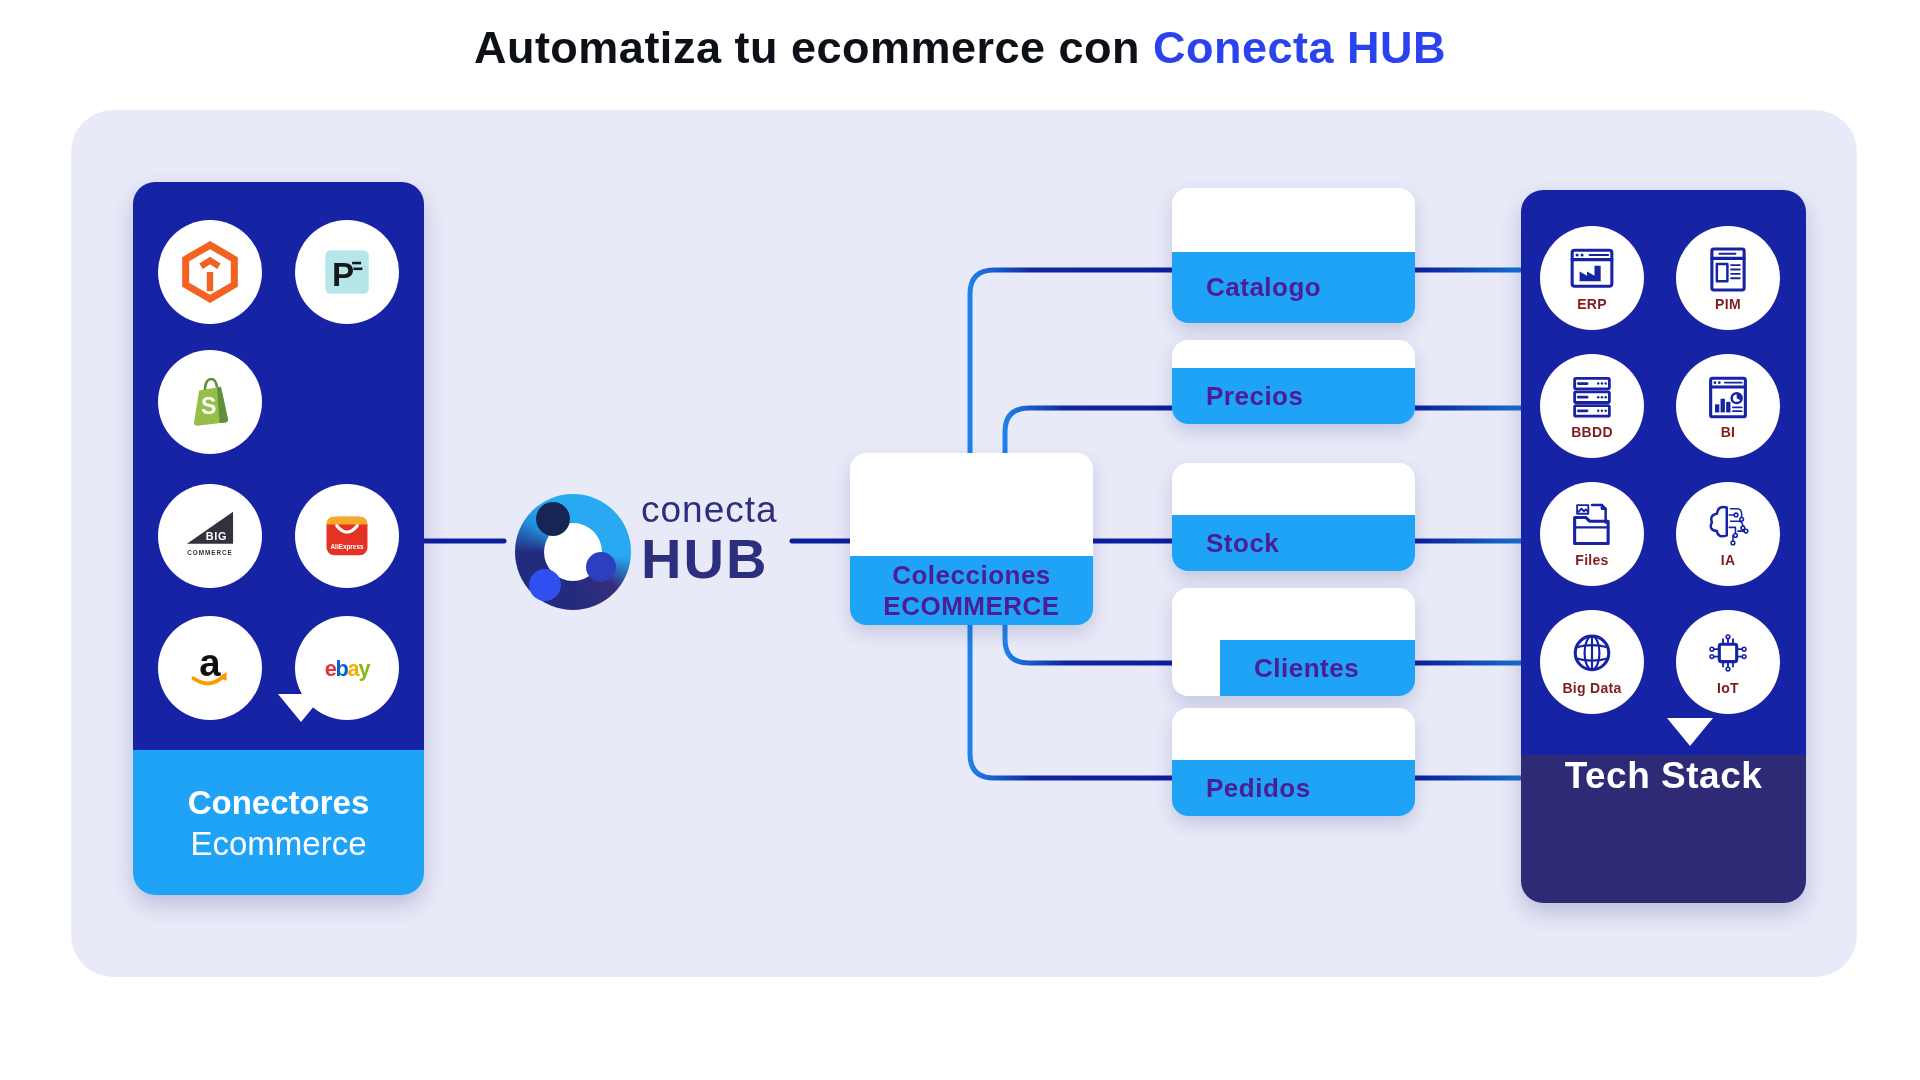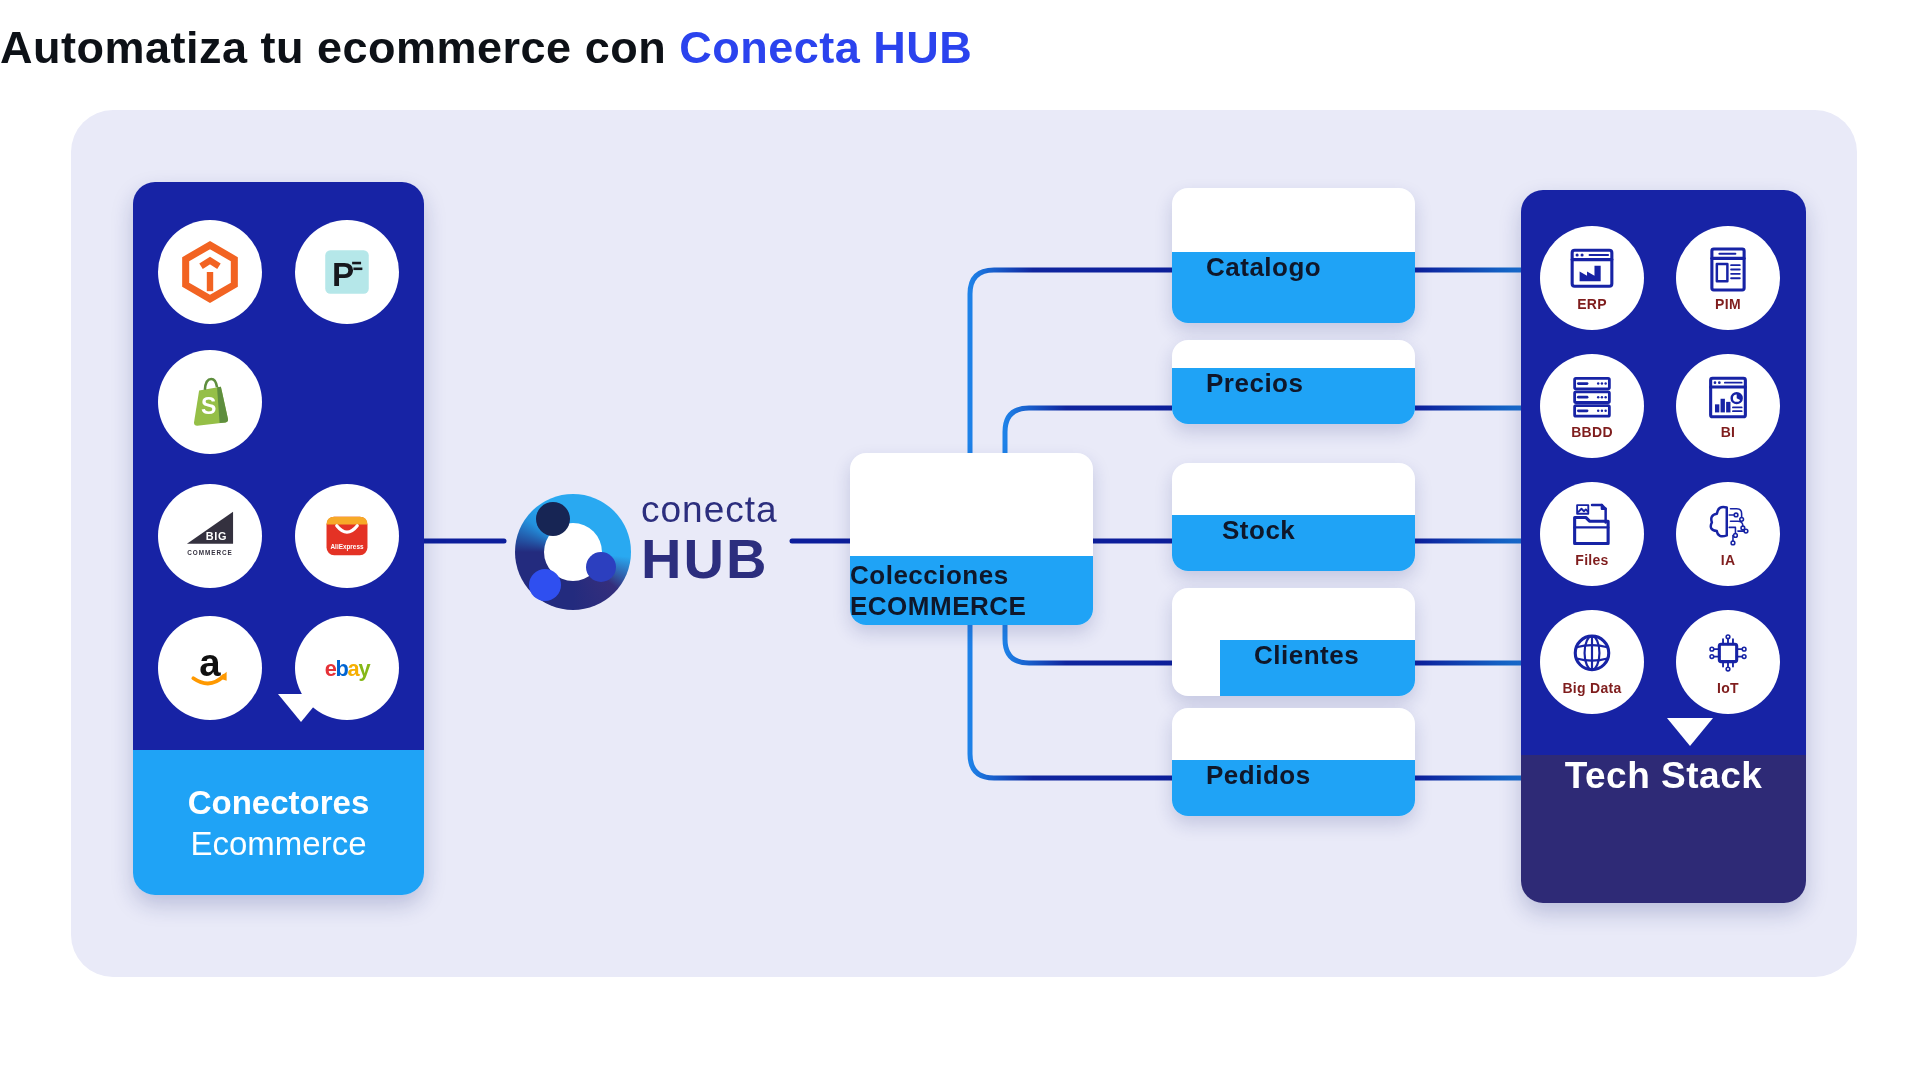--- a/index.html
+++ b/index.html
@@ -1,18 +1,18 @@
 <!DOCTYPE html>
 <html><head>
 <meta charset="utf-8">
 <style>
   html,body{margin:0;padding:0;background:#ffffff;}
   .canvas{position:relative;width:1920px;height:1080px;background:#ffffff;overflow:hidden;
           font-family:"Liberation Sans",sans-serif;}
-  .title{position:absolute;left:0;top:22px;width:100%;text-align:left;
+  .title{position:absolute;left:0;top:22px;width:100%;text-align:center;
          font-size:45px;font-weight:800;color:#0d1117;letter-spacing:.5px;}
   .title .brand{color:#2b43ee;}
   .stage{position:absolute;left:71px;top:110px;width:1786px;height:867px;
          background:#e9eaf8;border-radius:42px;}
   svg.connectors{position:absolute;left:0;top:0;width:1920px;height:1080px;}
 
   
   .panel{position:absolute;border-radius:22px;overflow:hidden;
          box-shadow:0 10px 22px rgba(25,35,120,.22);}
   .panel-left{left:133px;top:182px;width:291px;height:713px;}
@@ -41,21 +41,21 @@
   .donut .hole{position:absolute;left:29px;top:29px;width:58px;height:58px;border-radius:50%;background:#ffffff;}
   .dot{position:absolute;border-radius:50%;}
   .logo-text{position:absolute;left:641px;top:490px;color:#2c2e7e;}
   .logo-text .l1{font-size:37px;font-weight:500;letter-spacing:1px;line-height:40px;}
   .logo-text .l2{font-size:56px;font-weight:800;letter-spacing:2px;line-height:58px;}
 
   
   .card{position:absolute;background:#ffffff;border-radius:16px;overflow:hidden;
         box-shadow:0 8px 18px rgba(30,40,120,.18);}
   .card .blue{position:absolute;left:0;bottom:0;width:100%;background:#1fa3f6;
-        display:flex;color:#0f172a;font-weight:800;}
+        display:flex;align-items:center;color:#4c1d95;font-weight:800;}
   .flow-label{padding-left:34px;font-size:26px;letter-spacing:.5px;}
   .hub-card .blue{flex-direction:column;justify-content:center;font-size:26px;line-height:31px;letter-spacing:.5px;}
   .ic{stroke:#1723a5;fill:none;stroke-linecap:round;stroke-linejoin:round;}
 </style>
 </head>
 <body>
 
 <div class="canvas">
 
   <div class="title"><span>Automatiza tu ecommerce con </span><span class="brand">Conecta HUB</span></div>
@@ -177,21 +177,21 @@
     <div class="blue" style="height:71px;">
       <span class="flow-label">Catalogo</span>
     </div>
   </div>
   <div class="card" style="left:1172px;top:340px;width:243px;height:84px;">
     <div class="blue" style="height:56px;">
       <span class="flow-label">Precios</span>
     </div>
   </div>
   <div class="card" style="left:1172px;top:463px;width:243px;height:108px;">
-    <div class="blue" style="height:56px;padding-left:16px;">
+    <div class="blue" style="height:56px;">
       <span class="flow-label">Stock</span>
     </div>
   </div>
   <div class="card" style="left:1172px;top:588px;width:243px;height:108px;">
     <div class="blue" style="height:56px;margin-left:48px;">
       <span class="flow-label">Clientes</span>
     </div>
   </div>
   <div class="card" style="left:1172px;top:708px;width:243px;height:108px;">
     <div class="blue" style="height:56px;">

